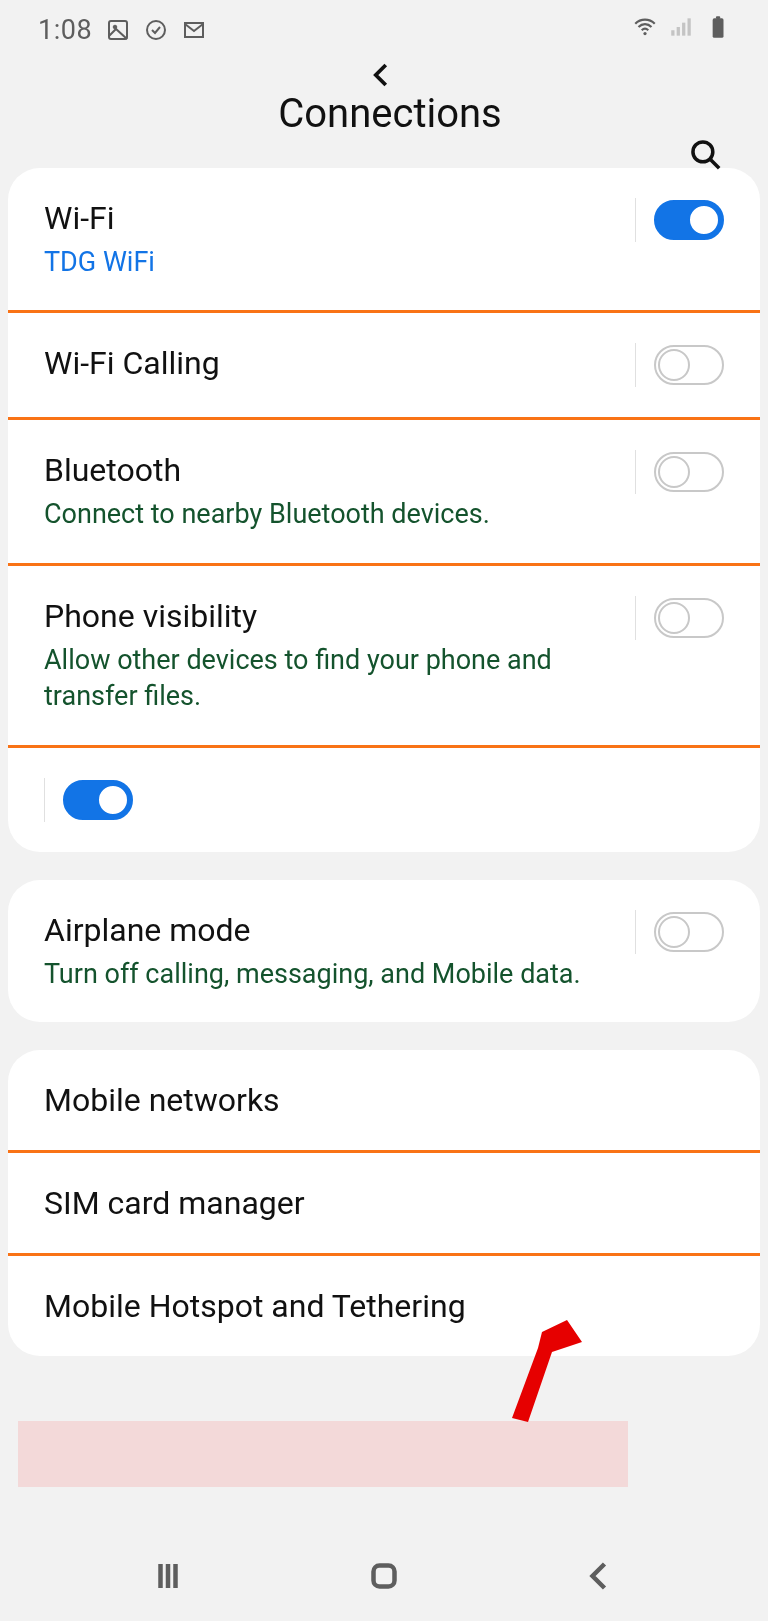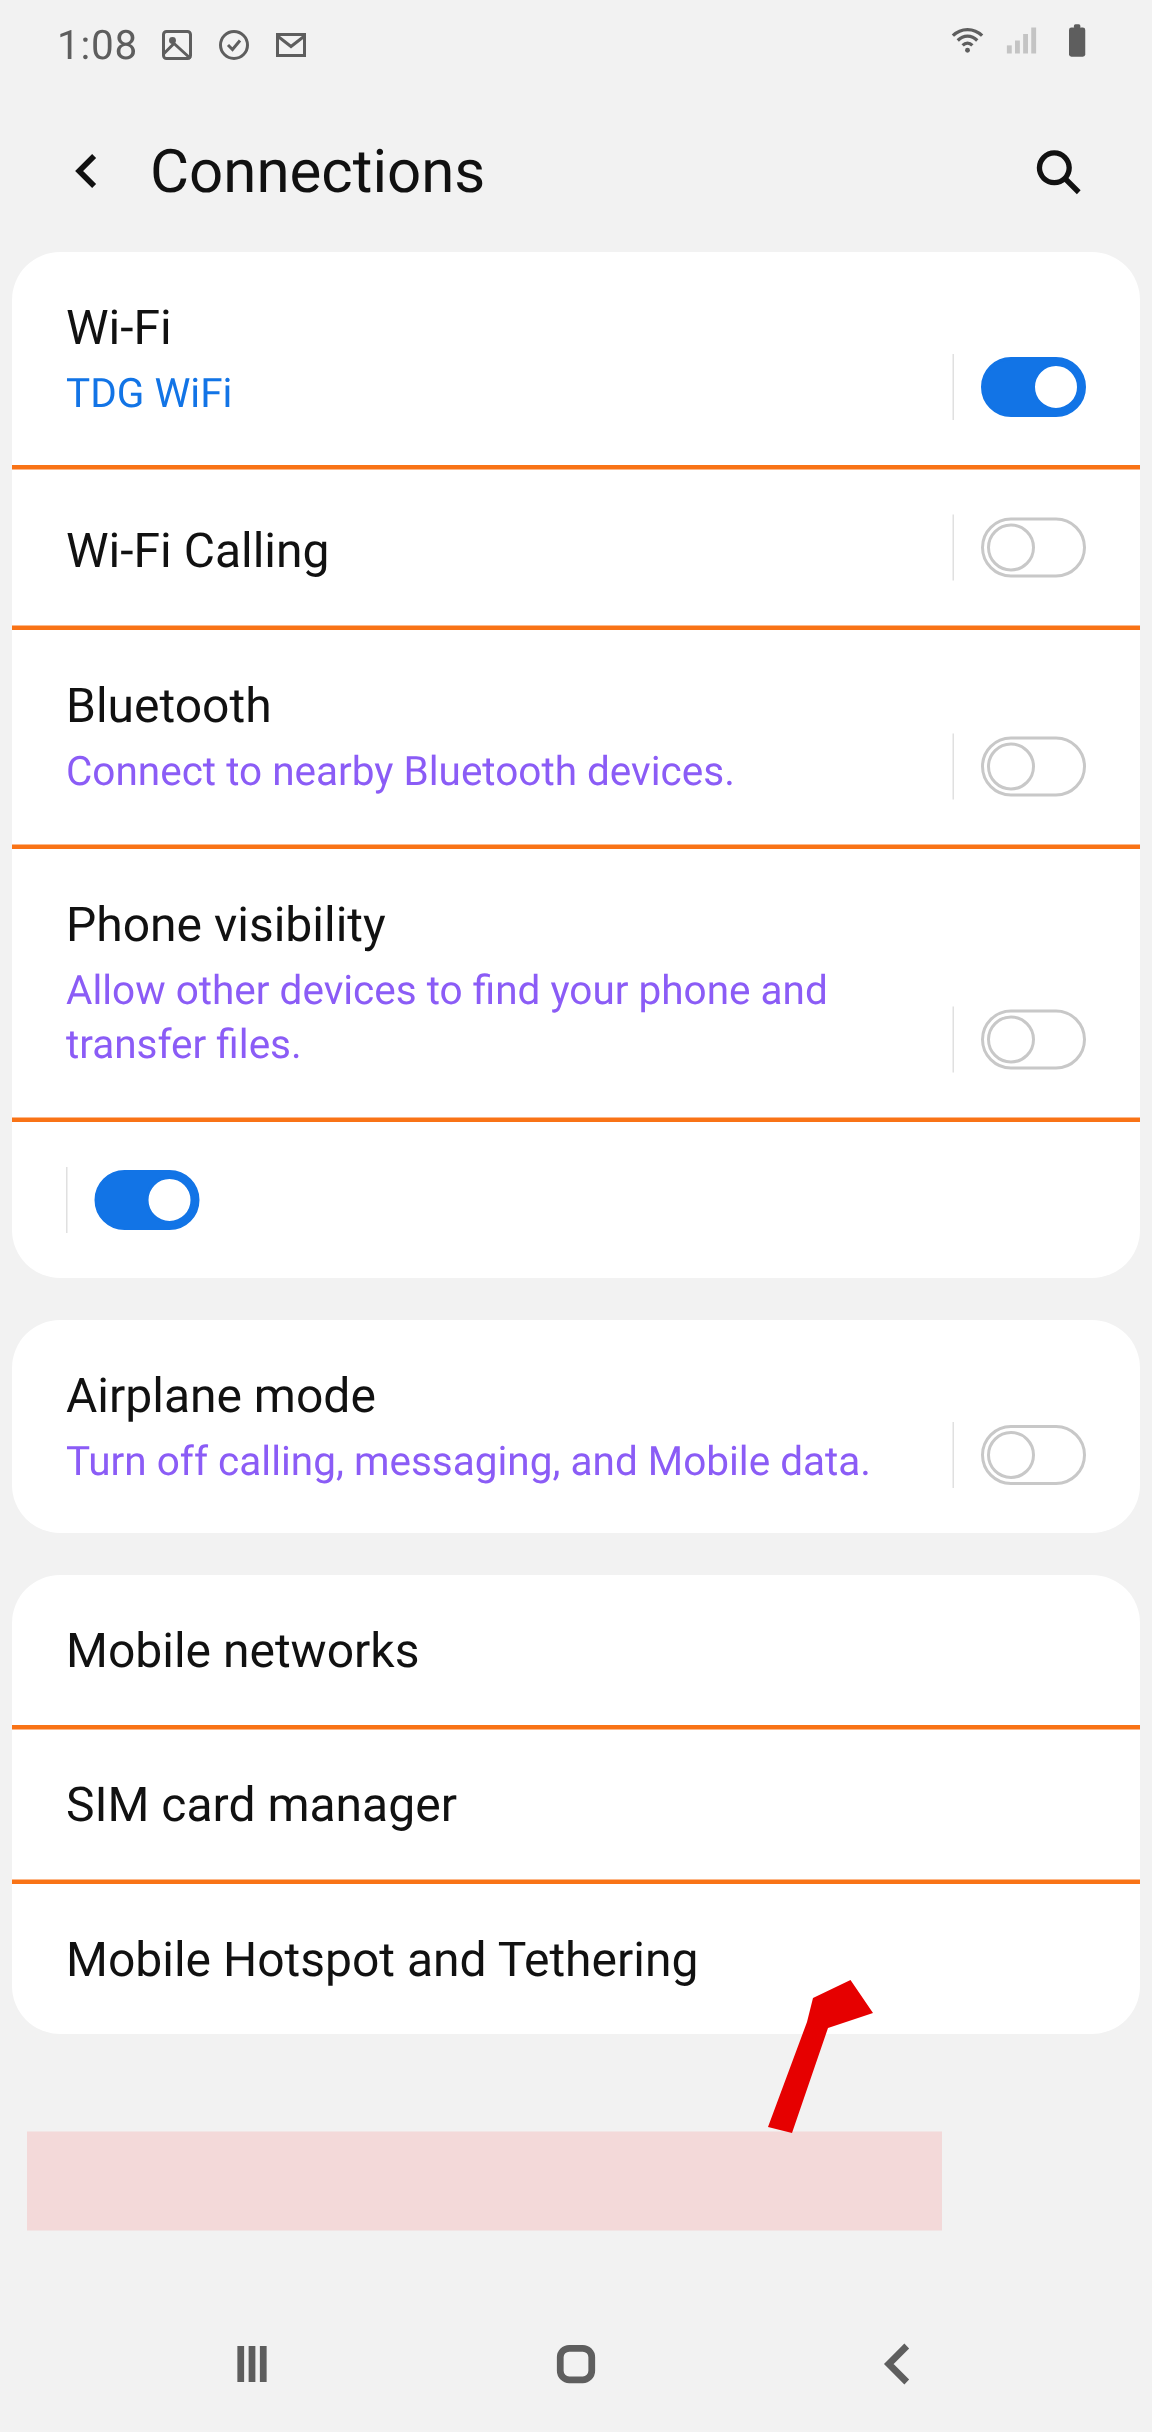--- a/index.html
+++ b/index.html
@@ -42,20 +42,21 @@
     gap: 10px;
   }
   .status-right svg { width: 26px; height: 26px; }
 
   
   .header {
     height: 108px;
     display: flex;
     align-items: center;
     padding: 0 38px 0 34px;
+    flex-direction: column;
   }
   .back-btn {
     width: 50px; height: 50px;
     display:flex; align-items:center; justify-content:center;
   }
   .back-btn svg { width: 30px; height: 30px; stroke: #111; stroke-width: 3; fill:none; }
   .page-title {
     font-size: 40px;
     font-weight: 400;
     margin-left: 16px;
@@ -72,34 +73,34 @@
   .card {
     background: #fff;
     border-radius: 32px;
     margin: 0 8px 28px 8px;
     overflow: hidden;
   }
   .card:first-of-type { margin-top: 28px; }
 
   .row {
     display: flex;
-    align-items: flex-end;
+    align-items: flex-start;
     padding: 30px 36px 30px 36px;
     position: relative;
   }
   .row + .row { border-top: 3px solid #f97316; }
   .row-text { flex: 1; min-width: 0; padding-right: 20px;}
   .row-title {
     font-size: 32px;
     color: #111;
     line-height: 1.25;
   }
   .row-sub {
     font-size: 27px;
-    color: #8b5cf6;
+    color: #14532d;
     line-height: 1.35;
     margin-top: 6px;
   }
   .row-sub.accent { color: #1274e6; }
 
   .row-ctrl {
     display: flex;
     align-items: center;
     gap: 18px;
   }

